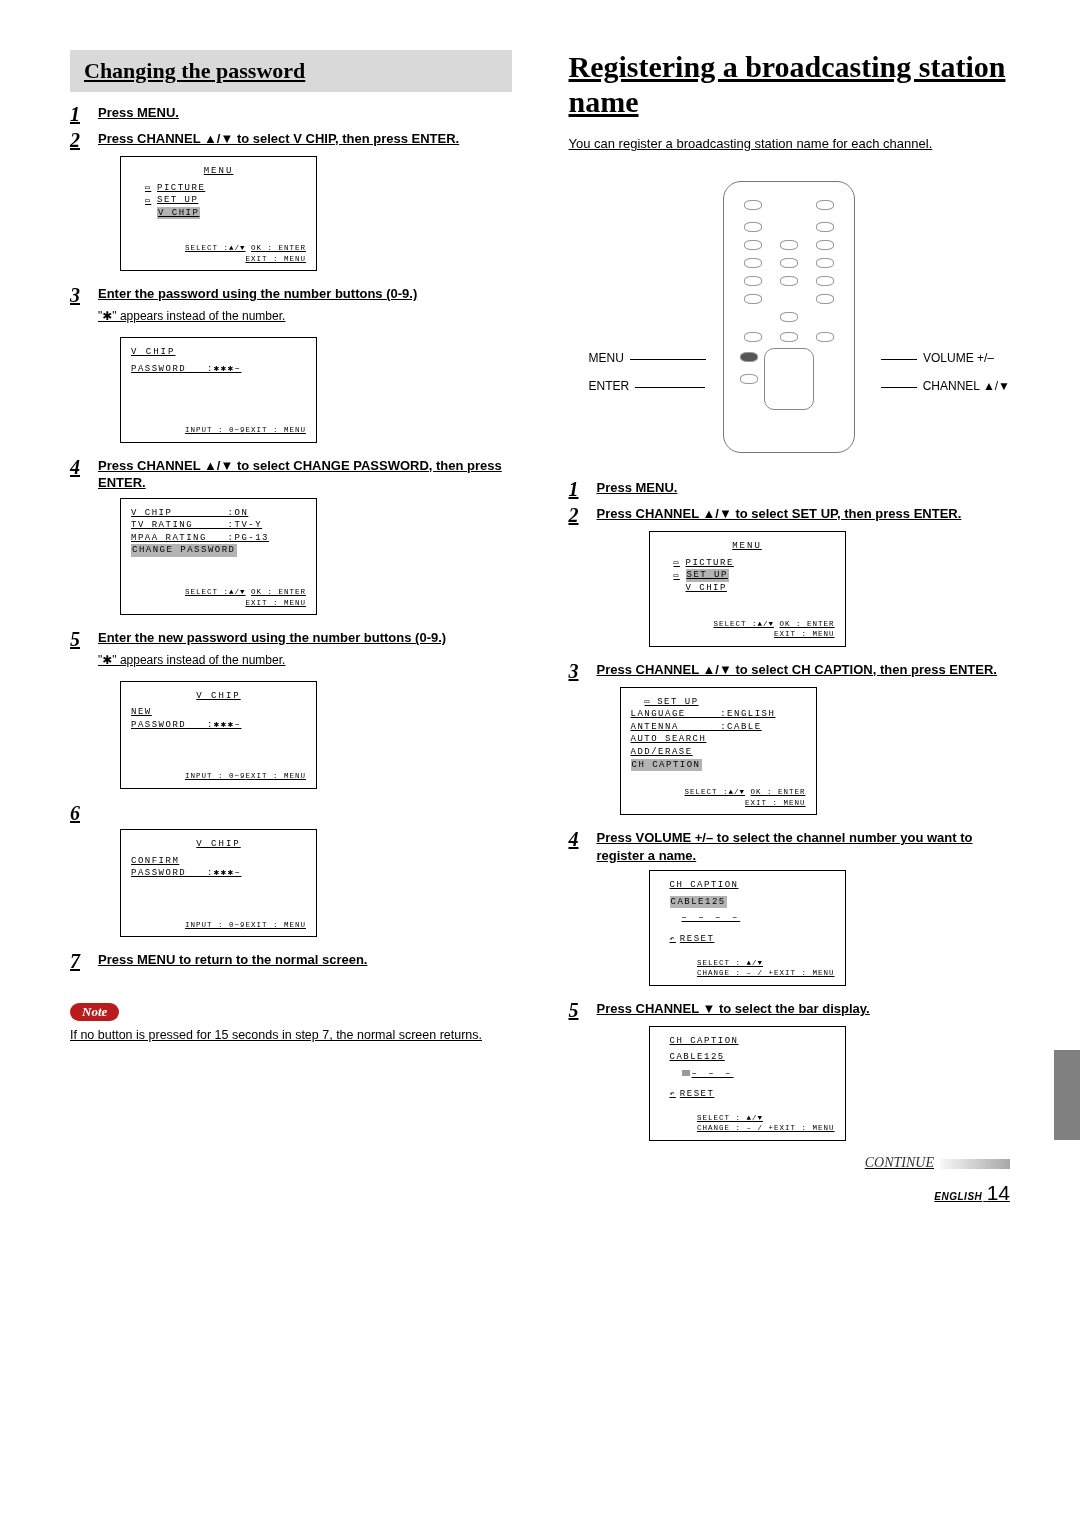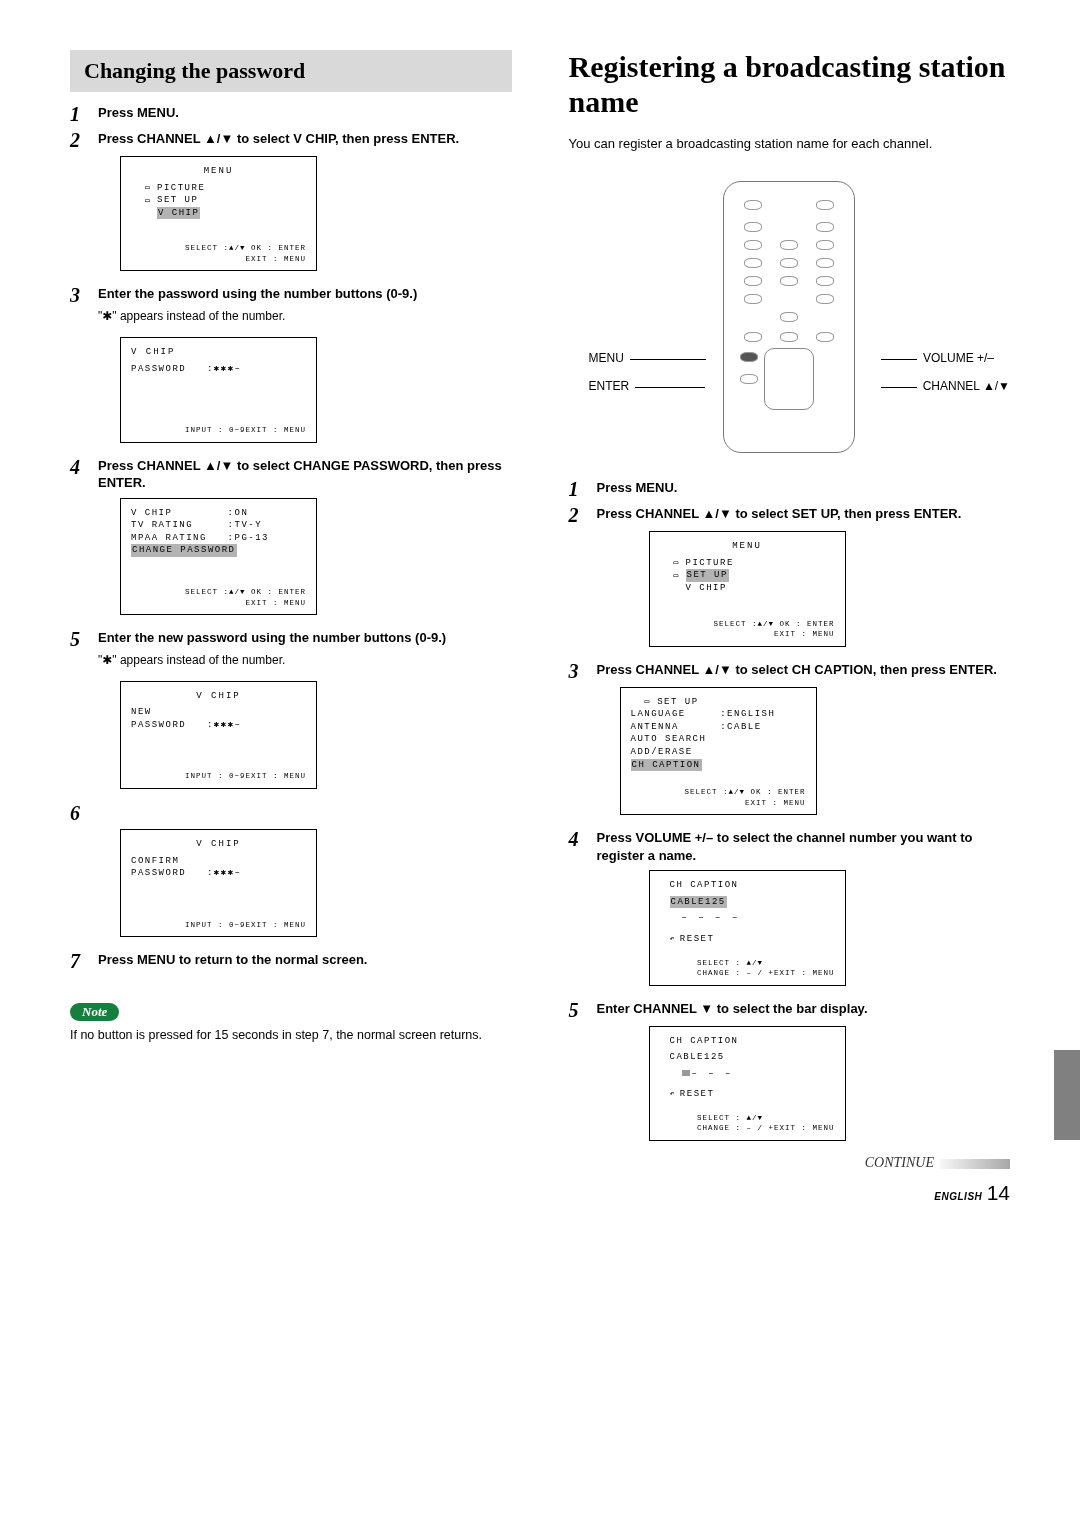--- a/index.html
+++ b/index.html
@@ -8,20 +8,21 @@
     padding: 50px 70px 40px 70px;
     background: #fff;
     color: #000;
     font-size: 13px;
     width: 1080px;
     box-sizing: border-box;
   }
   .page-wrap {
     display: flex;
     gap: 57px;
+    text-decoration: underline;
   }
   .col-left { flex: 1; min-width: 0; }
   .col-right { flex: 1; min-width: 0; }
 
   .section-header-bar {
     background: #d9d9d9;
     padding: 8px 14px;
     margin-bottom: 12px;
   }
   .section-header-bar h2 {
@@ -79,21 +80,21 @@
     letter-spacing: 1px;
   }
   .osd .footer-right { text-align: right; }
   .osd .kv { white-space: pre; }
   .osd .bar { display:inline-block; width:8px; height:6px; background:#999; margin-right:2px; vertical-align:middle;}
   .osd .dash { letter-spacing: 3px; }
   .osd .reset-row::before{ content:"↶"; font-size:8px; margin-right:4px;}
 
   .note-pill {
     display: inline-block;
-    background: #15803d;
+    background: #b91c1c;
     color: #fff;
     font-style: italic;
     font-weight: bold;
     font-family: Georgia, serif;
     padding: 1px 12px;
     border-radius: 10px;
     font-size: 13px;
     margin-top: 28px;
     margin-bottom: 6px;
   }
@@ -372,21 +373,21 @@
       <div class="reset-row" style="margin:8px 0 0 10px"><span>RESET</span></div>
       <div class="footer-row" style="margin-top:12px">
         <span><span>SELECT : ▲/▼</span><br><span>CHANGE : – / +</span></span>
         <span style="align-self:flex-end">EXIT : MENU</span>
       </div>
     </div>
 
     <div class="step">
       <div class="step-num">5</div>
       <div class="step-body">
-          <div class="bold-line">Enter CHANNEL ▼ to select the bar display.</div>
+          <div class="bold-line">Press CHANNEL ▼ to select the bar display.</div>
         </div>
     </div>
 
     <div class="osd right-col" style="margin-left:80px">
       <div style="margin-left:10px">CH CAPTION</div>
       <div style="margin:4px 0 4px 10px">CABLE125</div>
       <div style="margin-left:22px"><span class="bar"></span><span class="dash">– – –</span></div>
       <div class="reset-row" style="margin:8px 0 0 10px"><span>RESET</span></div>
       <div class="footer-row" style="margin-top:12px">
         <span><span>SELECT : ▲/▼</span><br><span>CHANGE : – / +</span></span>

